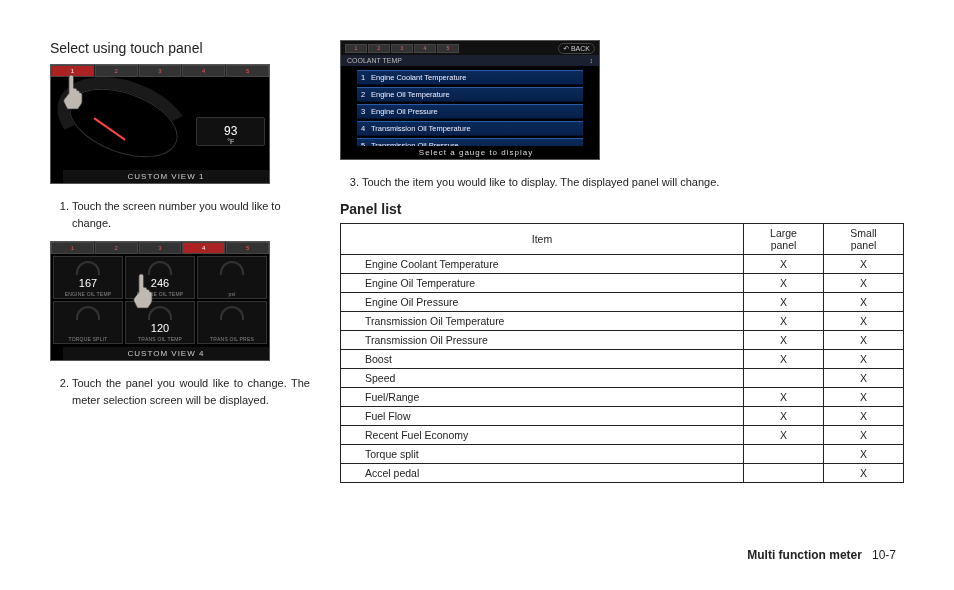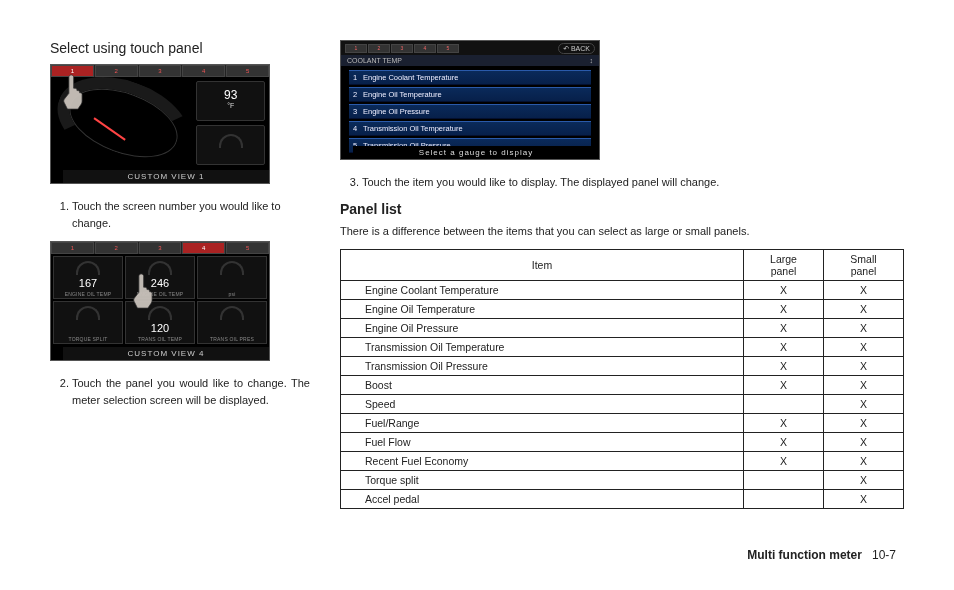--- a/index.html
+++ b/index.html
@@ -38,39 +38,39 @@
   .thumb-tabs { display: flex; gap: 1px; background:#222; height:12px; }
   .thumb-tab { flex:1; background:#333; border:1px solid #444; font-size:6px; text-align:center; line-height:10px; color:#e55; }
   .thumb-tabs .sel { background:#a22; color:#fff; }
   .thumb-footer { position:absolute; bottom:0; left:12px; right:0; text-align:center; font-size:8px; letter-spacing:1px; color:#ccc; background:#111; padding:2px 0; }
   .gauge-area { position:absolute; top:12px; bottom:14px; left:0; right:0; display:flex; }
   .big-gauge { flex:2; position:relative; margin:4px; }
   .arc { width:100%; height:100%; border:12px solid #1a1a1a; border-radius:50%; border-right-color:transparent; border-bottom-color:transparent; transform:rotate(20deg); box-shadow:0 0 0 1px #333 inset; }
   .needle { position:absolute; left:50%; bottom:30%; width:2px; height:45%; background:#fff; transform-origin:bottom center; transform:rotate(-55deg); }
   .needle.red { background:#f44; }
   .side-gauges { flex:1; display:flex; flex-direction:column; margin:4px 4px 4px 0; gap:4px; }
-  .mini-gauge { flex:1; background:#111; border:1px solid #333; border-radius:2px; text-align:center; font-size:7px; padding-top:6px; }
+  .mini-gauge { flex:1; background:#111; border:1px solid #333; border-radius:2px; text-align:center; font-size:7px; padding-top:6px;margin-top:36px; }
   .mini-num { color:#fff; font-size:12px; }
   .hand-icon { position:absolute; top:8px; left:10px; width:30px; height:38px; opacity:0.95; }
   .hand-icon svg { width:100%; height:100%; }
 
   .thumb-grid { position:absolute; top:12px; bottom:14px; left:0; right:0; display:grid; grid-template-columns:1fr 1fr 1fr; gap:2px; padding:2px; }
   .cell { background:#111; border:1px solid #333; position:relative; text-align:center; font-size:6px; padding-top:2px; }
   .cell .cnum { color:#fff; font-size:11px; margin-top:2px; }
   .cell .clabel { position:absolute; bottom:1px; left:0; right:0; font-size:5px; color:#888; letter-spacing:0.2px; }
   .arc-sm { margin:2px auto 0; width:24px; height:14px; border:2px solid #333; border-bottom:none; border-radius:14px 14px 0 0; }
 
   .thumb2 { width: 260px; height: 120px; background:#000; margin-bottom:14px; position:relative; border:1px solid #555; overflow:hidden; }
   .thumb2 .hdr { display:flex; justify-content:space-between; align-items:center; padding:2px 4px; height:14px; background:#111; }
   .back-btn { font-size:7px; color:#ccc; border:1px solid #444; border-radius:6px; padding:0 4px; line-height:9px; }
   .hdr-tabs { display:flex; gap:1px; }
   .hdr-tab { width:22px; height:9px; background:#333; font-size:5px; text-align:center; color:#e66; border:1px solid #444; }
   .sub-hdr { font-size:7px; color:#bbb; padding:2px 6px; background:#1a2030; display:flex; justify-content:space-between; }
   .list-rows { padding:2px 4px 0; }
-  .list-row { font-size:7.5px; color:#eef; padding:2px 4px; margin:2px 4px; background:linear-gradient(#0a2a5a,#07204a); border-top:1px solid #2a5aaa; border-bottom:1px solid #031030; }
+  .list-row { font-size:7.5px; color:#eef; padding:2px 4px; margin:2px 12px; background:linear-gradient(#0a2a5a,#07204a); border-top:1px solid #2a5aaa; border-bottom:1px solid #031030; }
   .list-n { display:inline-block; width:10px; }
   .pager { text-align:right; font-size:6px; color:#aaa; padding:0 6px; }
   .thumb2 .thumb-footer { background:#000; color:#ddd; }
 
   
   table.panel-table { border-collapse: collapse; width: 100%; font-size: 10.5px; margin-top: 6px; }
   table.panel-table th, table.panel-table td { border: 1px solid #222; padding: 3px 24px; font-weight: normal; }
   table.panel-table th.item-h { text-align: center; }
   table.panel-table th.col-h { text-align: center; }
   table.panel-table td.mark { text-align: center; }
@@ -200,21 +200,20 @@
       </div>
       <div class="pager">1/19</div>
       <div class="thumb-footer">Select a gauge to display</div>
     </div>
 
     <ol class="steps" start="3">
       <li>Touch the item you would like to display. The displayed panel will change.</li>
     </ol>
 
     <h3>Panel list</h3>
-    <p class="body-text">There is a difference between the items that you can select as large or small panels.</p>
 
     <table class="panel-table">
       <thead>
         <tr>
           <th class="item-h">Item</th>
           <th class="col-h" style="width:80px">Large panel</th>
           <th class="col-h" style="width:80px">Small panel</th>
         </tr>
       </thead>
       <tbody id="table-body">

